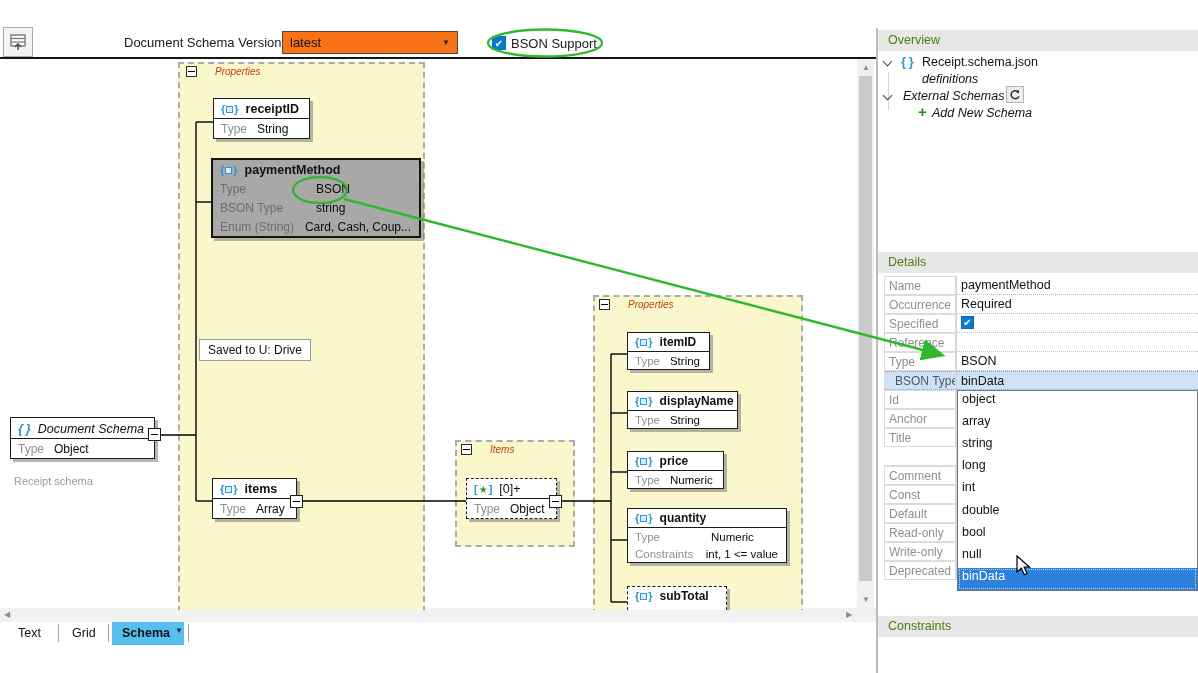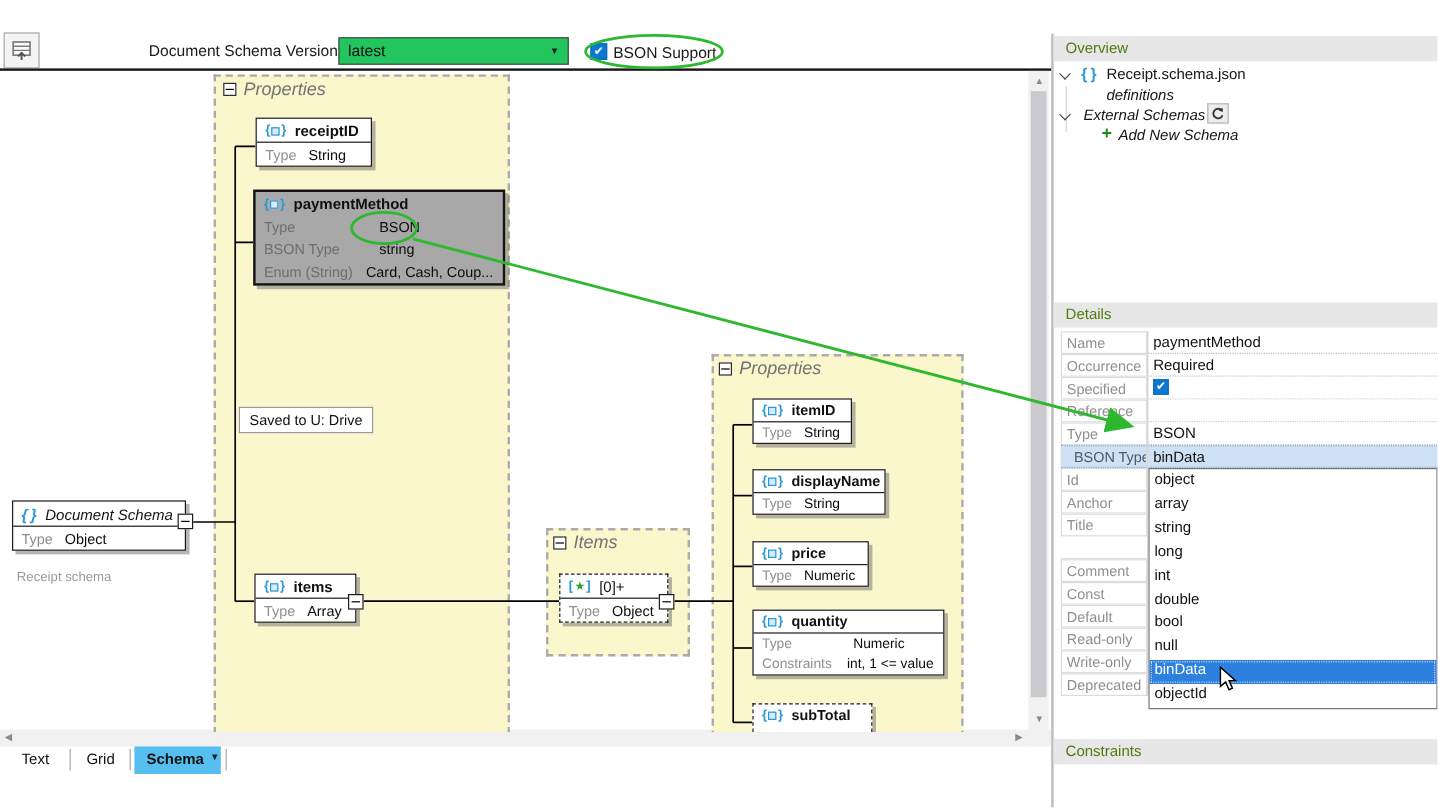--- a/index.html
+++ b/index.html
@@ -3,31 +3,31 @@
 <meta charset="utf-8">
 <style>
   html,body{margin:0;padding:0;}
   body{width:1198px;height:673px;background:#fff;position:relative;overflow:hidden;
        font-family:"Liberation Sans","DejaVu Sans",sans-serif;font-size:12px;color:#111;}
   .abs{position:absolute;}
   
   .tool-icon{left:3px;top:27px;width:28px;height:28px;border:1px solid #a9a9a9;background:#f4f4f4;
              display:flex;align-items:center;justify-content:center;}
   .ver-label{left:124px;top:35px;font-size:13px;color:#1a1a1a;}
-  .ver-select{left:282px;top:31px;width:192px;height:23px;border:1px solid #4a4a4a;background:#22c55e;
+  .ver-select{left:282px;top:31px;width:176px;height:23px;border:1px solid #4a4a4a;background:#f97316;
               display:flex;align-items:center;justify-content:space-between;padding:0 7px;box-sizing:border-box;font-size:13px;}
   .caret{font-size:8px;color:#222;}
   .cbx{width:14px;height:14px;background:#0b79d0;border:1px solid #0b6cbd;color:#fff;font-size:10px;
        line-height:13px;text-align:center;box-sizing:border-box;}
   .bson-cbx{left:492px;top:36px;}
   .bson-label{left:511px;top:36px;font-size:13px;color:#1a1a1a;}
   
   #diagram{left:0;top:57px;width:876px;height:551px;background:#fff;border-top:2px solid #151515;overflow:hidden;}
   .ybox{position:absolute;background:#fbf7cd;border:2px dashed #ababab;box-sizing:border-box;z-index:1;}
-  .chead{position:absolute;display:flex;align-items:center;gap:6px;font-style:italic;font-size:15px;color:#737373;z-index:2;}
+  .chead{position:absolute;display:flex;align-items:center;gap:18px;font-style:italic;font-size:10px;color:#c2410c;z-index:2;}
   .minus{width:11px;height:11px;background:#fff;border:1px solid #2b2b2b;position:relative;box-sizing:border-box;flex:0 0 auto;}
   .minus::after{content:"";position:absolute;left:1px;right:1px;top:4px;border-top:1px solid #000;}
   .conn{position:absolute;width:13px;height:13px;background:#fff;border:1px solid #1c1c1c;box-sizing:border-box;z-index:5;}
   .conn::after{content:"";position:absolute;left:2px;right:2px;top:5px;border-top:1px solid #000;}
   .node{position:absolute;background:#fff;border:1px solid #1c1c1c;box-shadow:3px 3px 0 rgba(110,110,110,.5);
         z-index:3;box-sizing:border-box;}
   .node.dashed{border-style:dashed;}
   .ntitle{display:flex;align-items:center;gap:7px;padding:3px 9px 2px 7px;border-bottom:1px solid #1c1c1c;
           font-weight:bold;font-size:12.5px;white-space:nowrap;}
   .nrow{display:flex;align-items:center;padding:3px 8px 2px 7px;font-size:12px;white-space:nowrap;}
@@ -343,21 +343,20 @@
 <div class="abs ddrop">
   <div class="opt">object</div>
   <div class="opt">array</div>
   <div class="opt">string</div>
   <div class="opt">long</div>
   <div class="opt">int</div>
   <div class="opt">double</div>
   <div class="opt">bool</div>
   <div class="opt">null</div>
   <div class="opt sel">binData</div>
-  <div class="opt">objectId</div>
 </div>
 
 <div class="abs phead" style="top:616px;">Constraints</div>
 
 <svg class="overlay" width="1198" height="673">
   <defs>
     <marker id="ah" markerWidth="11" markerHeight="9" refX="8.5" refY="4.5" orient="auto">
       <path d="M0,0 L10,4.5 L0,9 z" fill="#2eb82e"></path>
     </marker>
   </defs>

